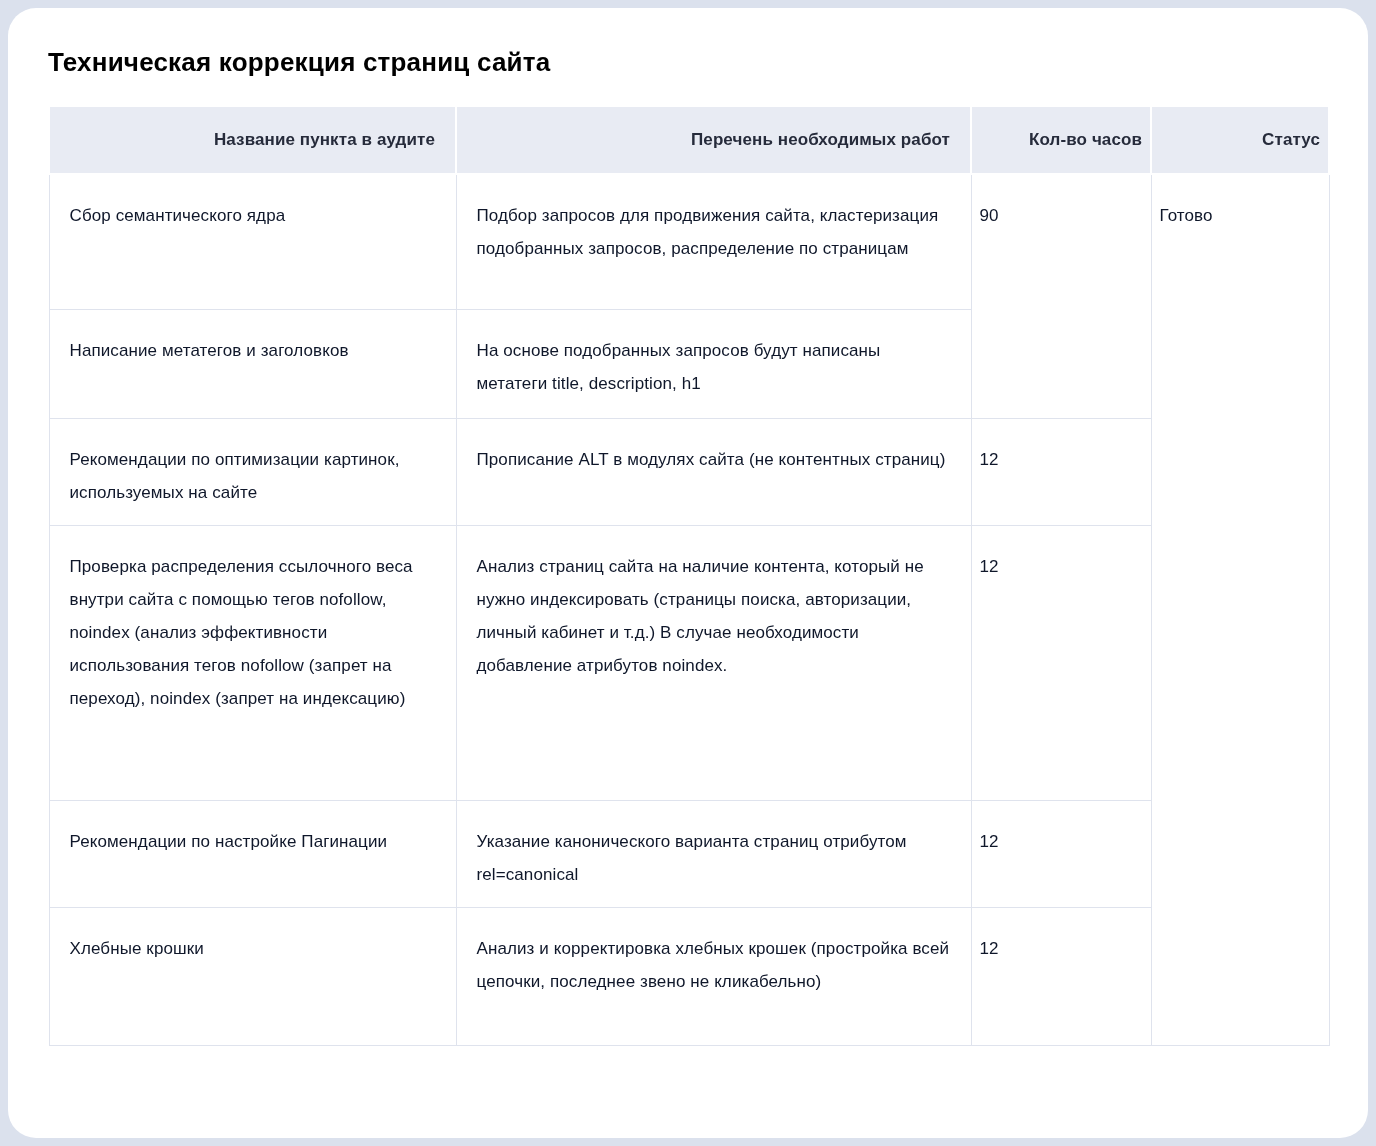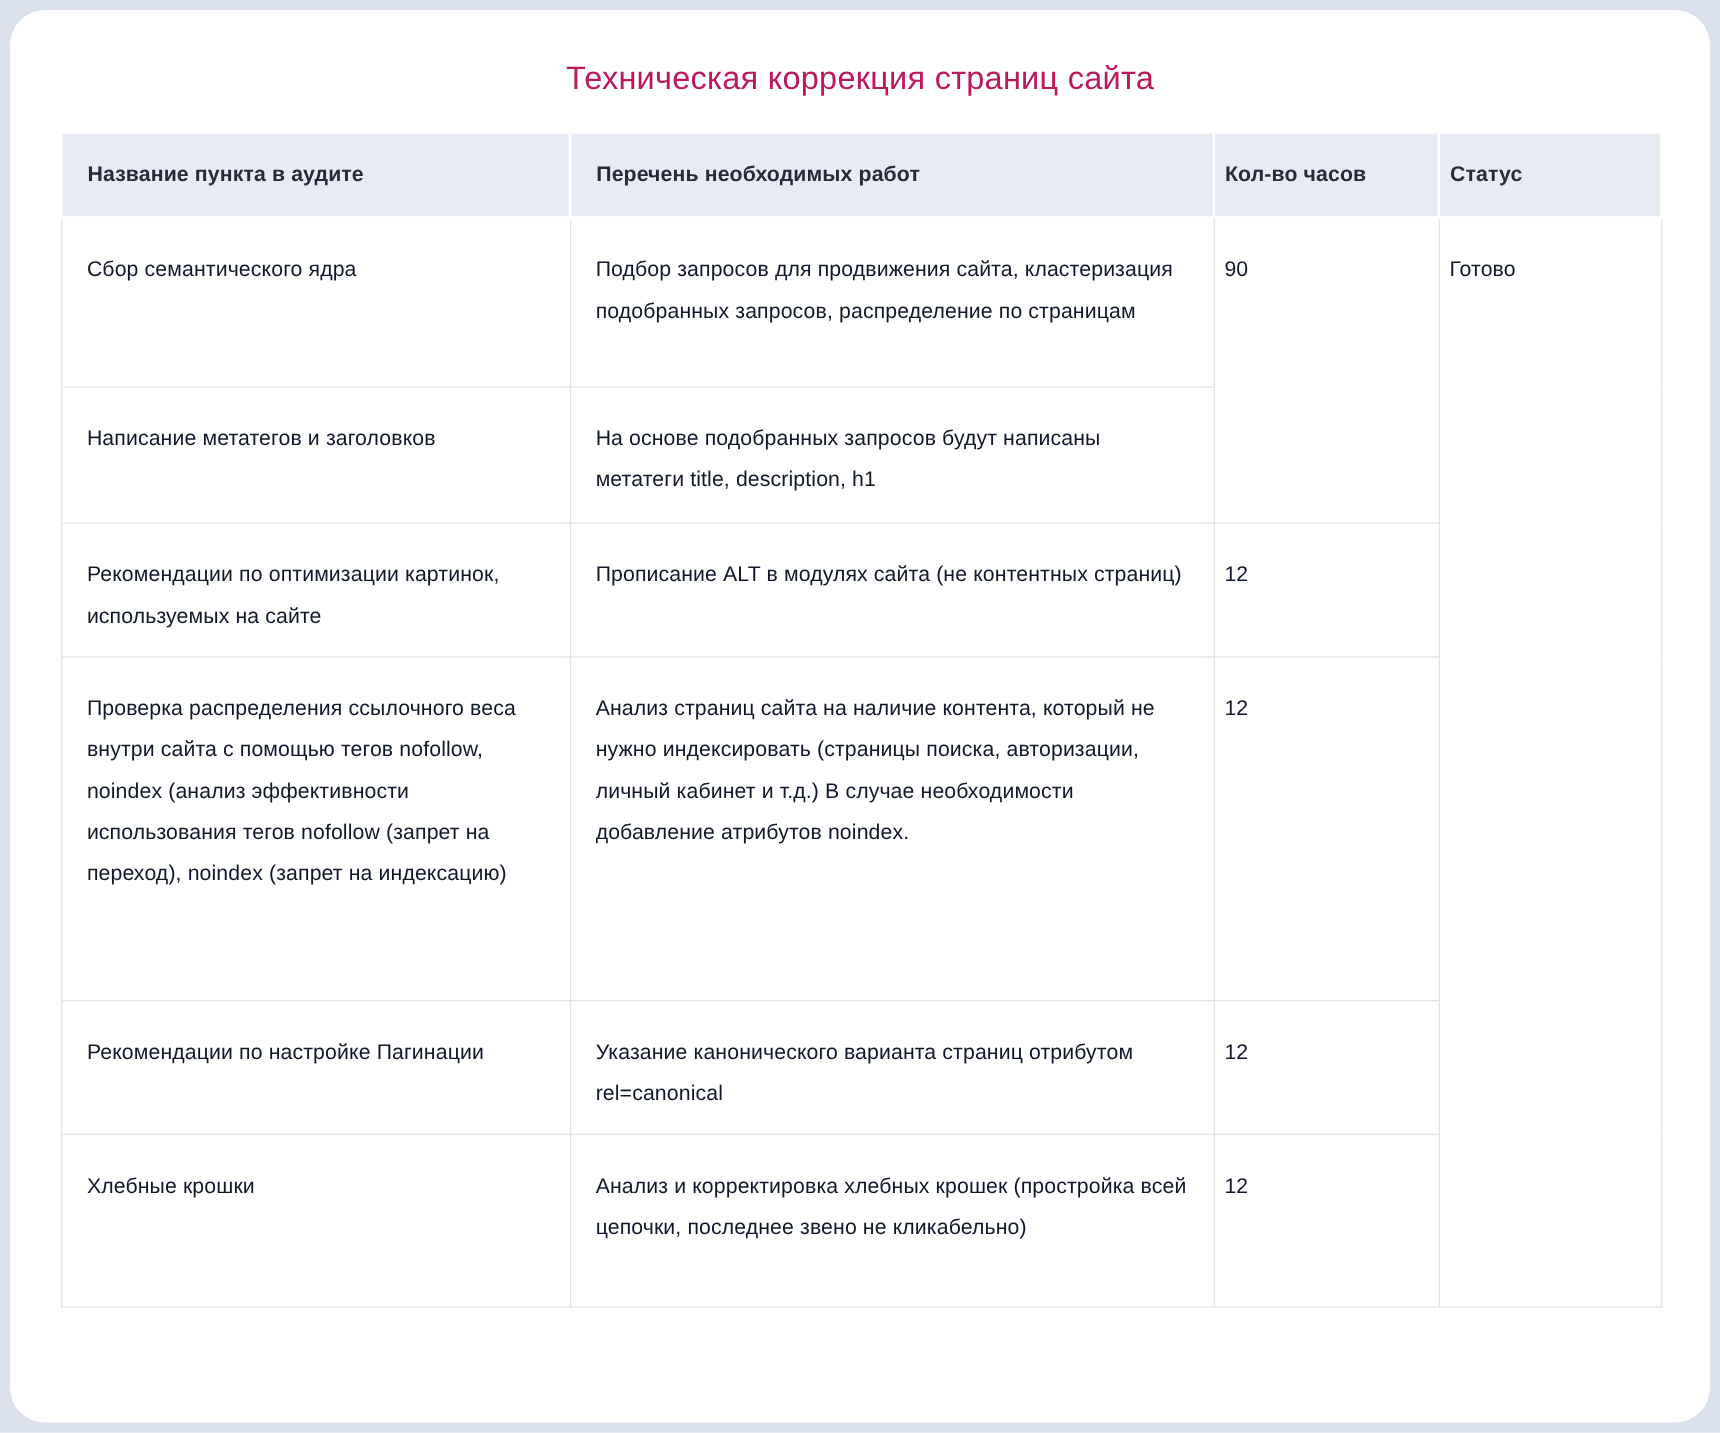--- a/index.html
+++ b/index.html
@@ -19,43 +19,42 @@
     height: 1130px;
     box-sizing: border-box;
     background: #ffffff;
     border-radius: 28px;
     padding: 38px 40px 0 40px;
   }
   .title {
     margin: 0 0 27px 0;
     font-size: 26px;
     line-height: 32px;
-    font-weight: 400;
-    color: #be185d;
+    font-weight: 700;
+    color: #000000;
     letter-spacing: 0.2px;
-    text-align: center;
   }
   table.work-table {
     border-collapse: collapse;
     table-layout: fixed;
     width: 1280px;
   }
   .work-table th {
     background: #e8ebf3;
     border: 2px solid #ffffff;
     height: 66px;
     padding: 0 20px;
     font-size: 17px;
     font-weight: 700;
     color: #262b3b;
-    text-align: left;
+    text-align: right;
     vertical-align: middle;
     letter-spacing: 0.1px;
   }
-  .work-table th.center { text-align: left; padding: 0 8px; }
+  .work-table th.center { text-align: right; padding: 0 8px; }
   .work-table td {
     border: 1px solid #dfe3ed;
     padding: 24px 20px 16px 20px;
     font-size: 17px;
     line-height: 33px;
     font-weight: 400;
     color: #0f172a;
     vertical-align: top;
     letter-spacing: 0.1px;
   }

